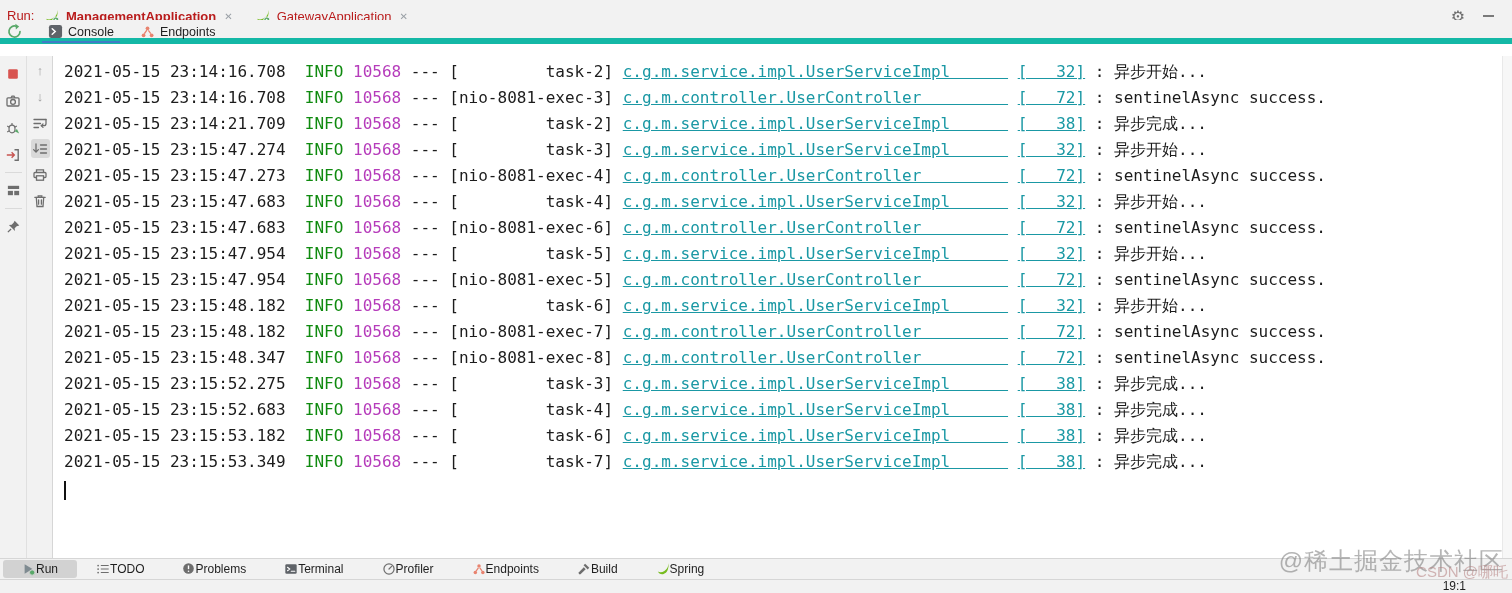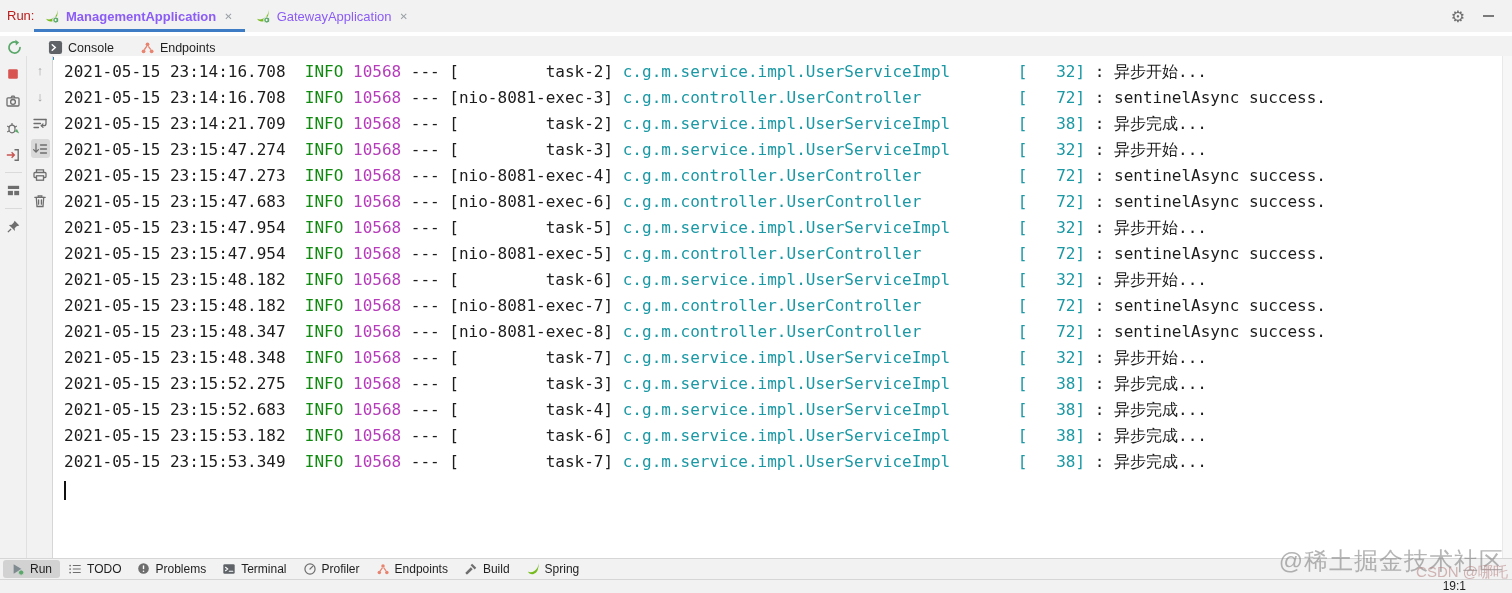--- a/index.html
+++ b/index.html
@@ -7,29 +7,29 @@
     font-family:"Liberation Sans", sans-serif; }
   #root { position:relative; width:1512px; height:593px;
     --log-text:#1c1c1c; --log-info:#0f8a0f; --log-pid:#b63cbb; --log-logger:#1a98a4;
     --accent-blue:#3f7cc6; --bar-bg:#f2f2f2; --bar-border:#d6d6d6; --icon-gray:#6e6e6e; }
 
   
   .run-header { position:absolute; top:0; left:0; right:0; height:32px; background:var(--bar-bg); }
   .run-label { position:absolute; left:7px; top:0; line-height:32px; font-size:13px; color:#b91c1c; }
   .run-tabs { position:absolute; left:34px; top:0; height:32px; display:flex; }
   .run-tab { position:relative; display:flex; align-items:center; gap:6px; padding:0 12px 0 10px; height:32px; cursor:default; }
-  .run-tab .tab-label { font-size:13px; color:#8b5cf6; }
+  .run-tab .tab-label { font-size:13px; color:#b91c1c; }
   .run-tab.selected .tab-label { font-weight:bold; }
   .run-tab.selected::after { content:""; position:absolute; left:0; right:0; bottom:0; height:3px; background:var(--accent-blue); }
   .tab-close { font-size:10px; color:#9aa0a6; margin-left:2px; cursor:pointer; }
   .hdr-right { position:absolute; right:18px; top:0; height:32px; display:flex; align-items:center; gap:18px; }
   .gear { font-size:16px; color:var(--icon-gray); cursor:pointer; }
   .minimize-bar { width:11px; height:2px; background:#7a7a7a; cursor:pointer; }
 
-  .console-header { position:absolute; top:36px; left:0; right:0; height:24px; background:var(--bar-bg); border-bottom:1px solid #14b8a6; }
+  .console-header { position:absolute; top:20px; left:0; right:0; height:24px; background:var(--bar-bg); border-bottom:6px solid #14b8a6; }
   .rerun-btn { position:absolute; left:6px; top:3px; width:17px; height:17px; cursor:pointer; }
   .view-tabs { position:absolute; left:40px; top:0; height:23px; display:flex; gap:10px; }
   .view-tab { position:relative; display:flex; align-items:center; gap:5px; padding:0 8px; height:23px; cursor:pointer; }
   .view-tab .tab-label { font-size:12.5px; color:#1f1f1f; }
   .view-tab.selected::after { content:""; position:absolute; left:2px; right:2px; bottom:0; height:2.5px; background:var(--accent-blue); }
 
   
   .left-strip { position:absolute; top:56px; bottom:35px; left:0; width:53px; background:var(--bar-bg); }
   .col1 { position:absolute; left:0; top:0; bottom:0; width:27px; border-right:1px solid #e0e0e0; display:flex; flex-direction:column; align-items:center; padding-top:8px; gap:8px; }
   .col2 { position:absolute; left:28px; top:0; bottom:0; width:25px; border-right:1px solid var(--bar-border); display:flex; flex-direction:column; align-items:center; padding-top:5px; gap:7px; }
@@ -37,27 +37,27 @@
   .tool-btn.selected { background:#d9d9d9; }
   .tool-sep { width:17px; height:1px; background:#dadada; }
   .arrow-glyph { font-size:13px; color:#a0a0a0; }
 
   
   .console { position:absolute; top:56px; bottom:35px; left:54px; right:0; background:#fff; overflow:hidden; }
   .log { padding:3px 0 0 10px; font-family:"DejaVu Sans Mono", monospace; font-size:16px; color:var(--log-text); }
   .log-line { height:26px; line-height:26px; white-space:pre; }
   .lg-g { color:var(--log-info); }
   .lg-m { color:var(--log-pid); }
-  .lg-v { color:var(--log-logger); }
+  .lg-v { color:var(--log-logger);text-decoration:underline; }
   .caret { margin:6px 0 0 10px; width:1.5px; height:19px; background:#111; }
   .scroll-track { position:absolute; top:56px; bottom:35px; right:0; width:10px; background:#f7f7f7; border-left:1px solid #e9e9e9; cursor:pointer; }
 
   
   .tool-bar { position:absolute; left:0; right:0; bottom:14px; height:21px; background:var(--bar-bg); border-top:1px solid var(--bar-border); display:flex; align-items:center; padding-left:3px; }
-  .tw-tab { display:flex; align-items:flex-start; gap:5px; padding:2px 8px; border-radius:3px; cursor:pointer; }
+  .tw-tab { display:flex; align-items:flex-start; padding:2px 19px; border-radius:3px; cursor:pointer; }
   .tw-tab .tab-label { font-size:12px; color:#1f1f1f; }
   .tw-tab.selected { background:#d2d2d2; }
   .event-log { position:absolute; right:18px; bottom:0; display:flex; align-items:center; gap:5px; cursor:pointer; }
   .event-log .tab-label { font-size:12px; color:#1f1f1f; }
 
   .status-bar { position:absolute; left:0; right:0; bottom:0; height:14px; background:var(--bar-bg); border-top:1px solid var(--bar-border); }
   .status-msg { position:absolute; left:6px; top:0; line-height:13px; font-size:12px; color:#1f1f1f; white-space:nowrap;margin-top:35px; }
   .caret-pos { position:absolute; right:46px; top:0; line-height:13px; font-size:12px; color:#1f1f1f; }
 
   
@@ -215,27 +215,27 @@
     </div>
   </div>
 
   <div class="console">
     <div class="log" id="log-output">
         <div class="log-line"><span>2021-05-15 23:14:16.708  </span><span class="lg-g">INFO</span><span> </span><span class="lg-m">10568</span><span> --- [         task-2] </span><span class="lg-v">c.g.m.service.impl.UserServiceImpl      </span><span> </span><span class="lg-v">[   32]</span><span> : </span><span>异步开始...</span></div>
         <div class="log-line"><span>2021-05-15 23:14:16.708  </span><span class="lg-g">INFO</span><span> </span><span class="lg-m">10568</span><span> --- [nio-8081-exec-3] </span><span class="lg-v">c.g.m.controller.UserController         </span><span> </span><span class="lg-v">[   72]</span><span> : </span><span>sentinelAsync success.</span></div>
         <div class="log-line"><span>2021-05-15 23:14:21.709  </span><span class="lg-g">INFO</span><span> </span><span class="lg-m">10568</span><span> --- [         task-2] </span><span class="lg-v">c.g.m.service.impl.UserServiceImpl      </span><span> </span><span class="lg-v">[   38]</span><span> : </span><span>异步完成...</span></div>
         <div class="log-line"><span>2021-05-15 23:15:47.274  </span><span class="lg-g">INFO</span><span> </span><span class="lg-m">10568</span><span> --- [         task-3] </span><span class="lg-v">c.g.m.service.impl.UserServiceImpl      </span><span> </span><span class="lg-v">[   32]</span><span> : </span><span>异步开始...</span></div>
         <div class="log-line"><span>2021-05-15 23:15:47.273  </span><span class="lg-g">INFO</span><span> </span><span class="lg-m">10568</span><span> --- [nio-8081-exec-4] </span><span class="lg-v">c.g.m.controller.UserController         </span><span> </span><span class="lg-v">[   72]</span><span> : </span><span>sentinelAsync success.</span></div>
+        <div class="log-line"><span>2021-05-15 23:15:47.683  </span><span class="lg-g">INFO</span><span> </span><span class="lg-m">10568</span><span> --- [         task-4] </span><span class="lg-v">c.g.m.service.impl.UserServiceImpl      </span><span> </span><span class="lg-v">[   32]</span><span> : </span><span>异步开始...</span></div>
         <div class="log-line"><span>2021-05-15 23:15:47.683  </span><span class="lg-g">INFO</span><span> </span><span class="lg-m">10568</span><span> --- [nio-8081-exec-6] </span><span class="lg-v">c.g.m.controller.UserController         </span><span> </span><span class="lg-v">[   72]</span><span> : </span><span>sentinelAsync success.</span></div>
         <div class="log-line"><span>2021-05-15 23:15:47.954  </span><span class="lg-g">INFO</span><span> </span><span class="lg-m">10568</span><span> --- [         task-5] </span><span class="lg-v">c.g.m.service.impl.UserServiceImpl      </span><span> </span><span class="lg-v">[   32]</span><span> : </span><span>异步开始...</span></div>
         <div class="log-line"><span>2021-05-15 23:15:47.954  </span><span class="lg-g">INFO</span><span> </span><span class="lg-m">10568</span><span> --- [nio-8081-exec-5] </span><span class="lg-v">c.g.m.controller.UserController         </span><span> </span><span class="lg-v">[   72]</span><span> : </span><span>sentinelAsync success.</span></div>
         <div class="log-line"><span>2021-05-15 23:15:48.182  </span><span class="lg-g">INFO</span><span> </span><span class="lg-m">10568</span><span> --- [         task-6] </span><span class="lg-v">c.g.m.service.impl.UserServiceImpl      </span><span> </span><span class="lg-v">[   32]</span><span> : </span><span>异步开始...</span></div>
         <div class="log-line"><span>2021-05-15 23:15:48.182  </span><span class="lg-g">INFO</span><span> </span><span class="lg-m">10568</span><span> --- [nio-8081-exec-7] </span><span class="lg-v">c.g.m.controller.UserController         </span><span> </span><span class="lg-v">[   72]</span><span> : </span><span>sentinelAsync success.</span></div>
         <div class="log-line"><span>2021-05-15 23:15:48.347  </span><span class="lg-g">INFO</span><span> </span><span class="lg-m">10568</span><span> --- [nio-8081-exec-8] </span><span class="lg-v">c.g.m.controller.UserController         </span><span> </span><span class="lg-v">[   72]</span><span> : </span><span>sentinelAsync success.</span></div>
-        <div class="log-line"><span>2021-05-15 23:15:48.348  </span><span class="lg-g">INFO</span><span> </span><span class="lg-m">10568</span><span> --- [         task-7] </span><span class="lg-v">c.g.m.service.impl.UserServiceImpl      </span><span> </span><span class="lg-v">[   32]</span><span> : </span><span>异步开始...</span></div>
         <div class="log-line"><span>2021-05-15 23:15:52.275  </span><span class="lg-g">INFO</span><span> </span><span class="lg-m">10568</span><span> --- [         task-3] </span><span class="lg-v">c.g.m.service.impl.UserServiceImpl      </span><span> </span><span class="lg-v">[   38]</span><span> : </span><span>异步完成...</span></div>
         <div class="log-line"><span>2021-05-15 23:15:52.683  </span><span class="lg-g">INFO</span><span> </span><span class="lg-m">10568</span><span> --- [         task-4] </span><span class="lg-v">c.g.m.service.impl.UserServiceImpl      </span><span> </span><span class="lg-v">[   38]</span><span> : </span><span>异步完成...</span></div>
         <div class="log-line"><span>2021-05-15 23:15:53.182  </span><span class="lg-g">INFO</span><span> </span><span class="lg-m">10568</span><span> --- [         task-6] </span><span class="lg-v">c.g.m.service.impl.UserServiceImpl      </span><span> </span><span class="lg-v">[   38]</span><span> : </span><span>异步完成...</span></div>
         <div class="log-line"><span>2021-05-15 23:15:53.349  </span><span class="lg-g">INFO</span><span> </span><span class="lg-m">10568</span><span> --- [         task-7] </span><span class="lg-v">c.g.m.service.impl.UserServiceImpl      </span><span> </span><span class="lg-v">[   38]</span><span> : </span><span>异步完成...</span></div>
       </div>
     <div class="caret"></div>
   </div>
   <div class="scroll-track"></div>
 
   <div class="tool-bar">

